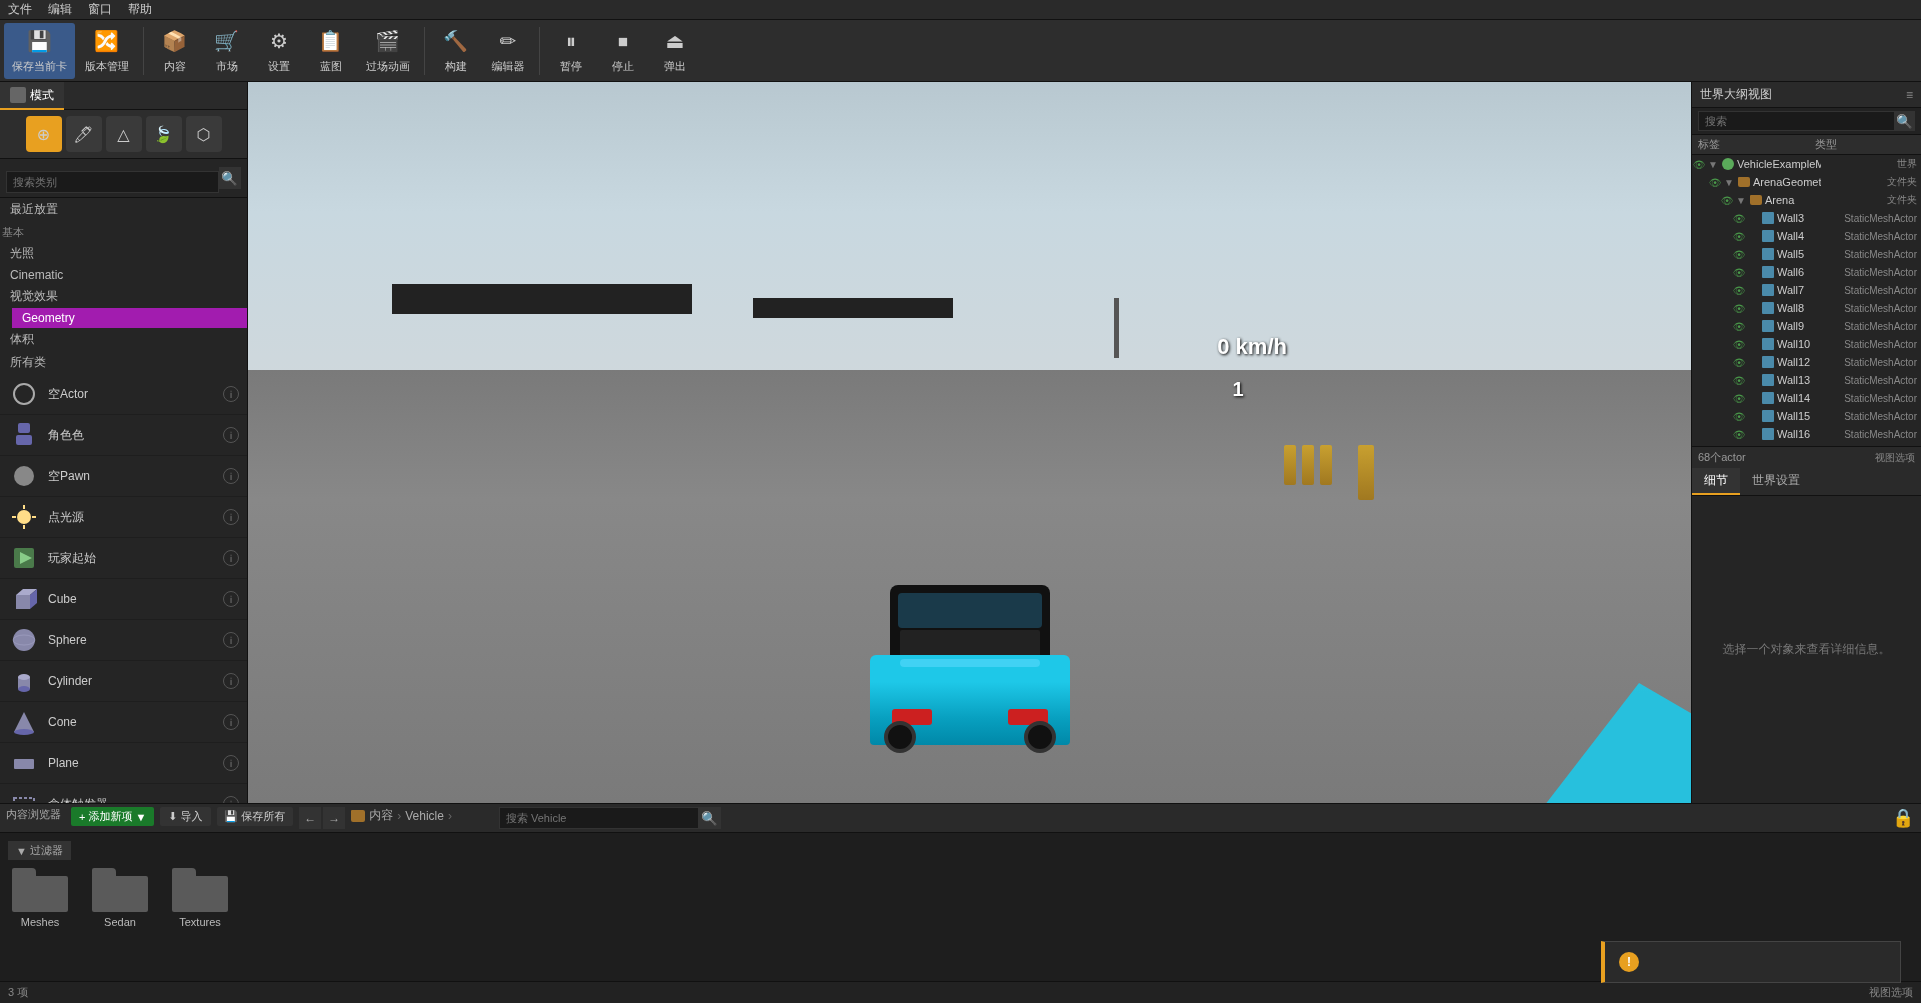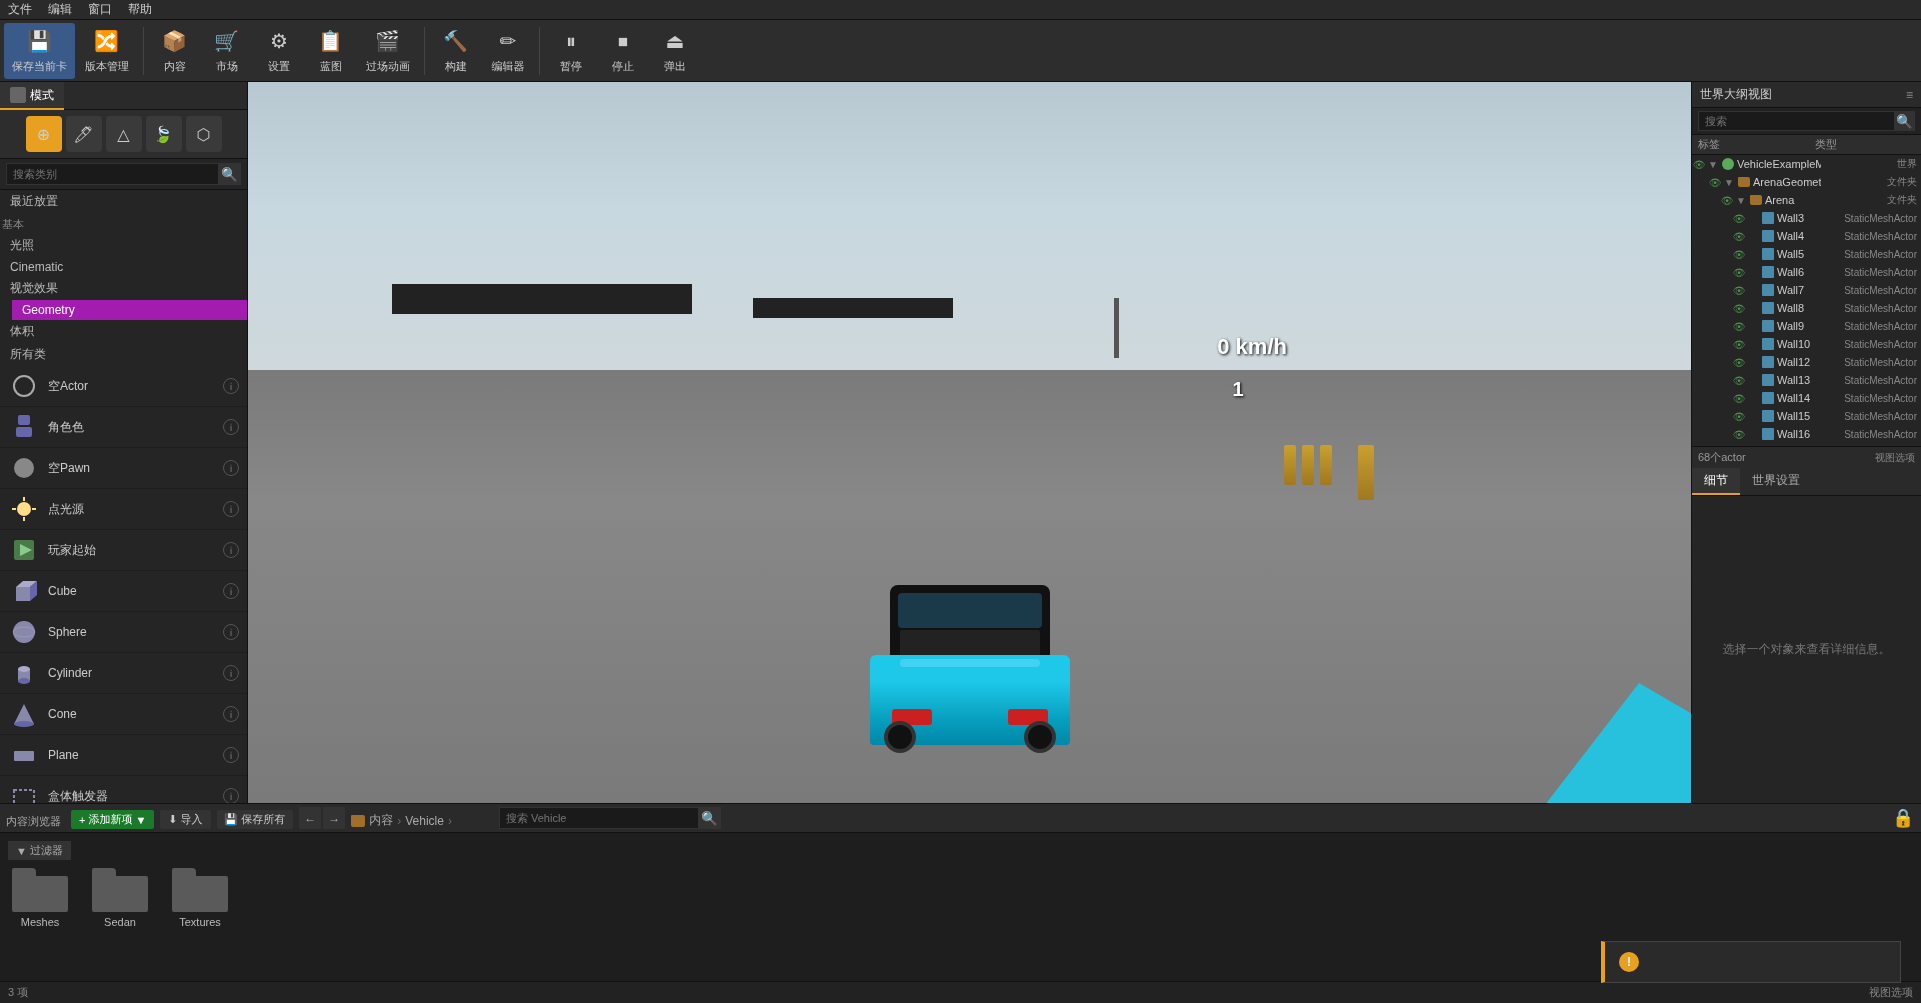--- a/index.html
+++ b/index.html
@@ -148,20 +148,21 @@
       border-bottom: 1px solid #111;
     }
     .search-input {
       flex: 1;
       background: #1a1a1a;
       border: 1px solid #333;
       color: #ccc;
       padding: 2px 6px;
       font-size: 11px;
       height: 22px;
+      margin-top: 8px;
     }
     .search-btn {
       width: 22px;
       height: 22px;
       background: #333;
       border: none;
       color: #aaa;
       cursor: pointer;
       display: flex;
       align-items: center;
@@ -594,21 +595,21 @@
     .bottom-panel {
       height: 200px;
       background: #1e1e1e;
       border-top: 1px solid #111;
       display: flex;
       flex-direction: column;
       flex-shrink: 0;
     }
     .bottom-toolbar {
       display: flex;
-      align-items: flex-end;
+      align-items: flex-start;
       padding: 3px 6px;
       background: #2a2a2a;
       border-bottom: 1px solid #111;
       gap: 6px;
     }
     .bottom-btn {
       padding: 2px 8px;
       background: #1a7a2a;
       border: none;
       color: #fff;

